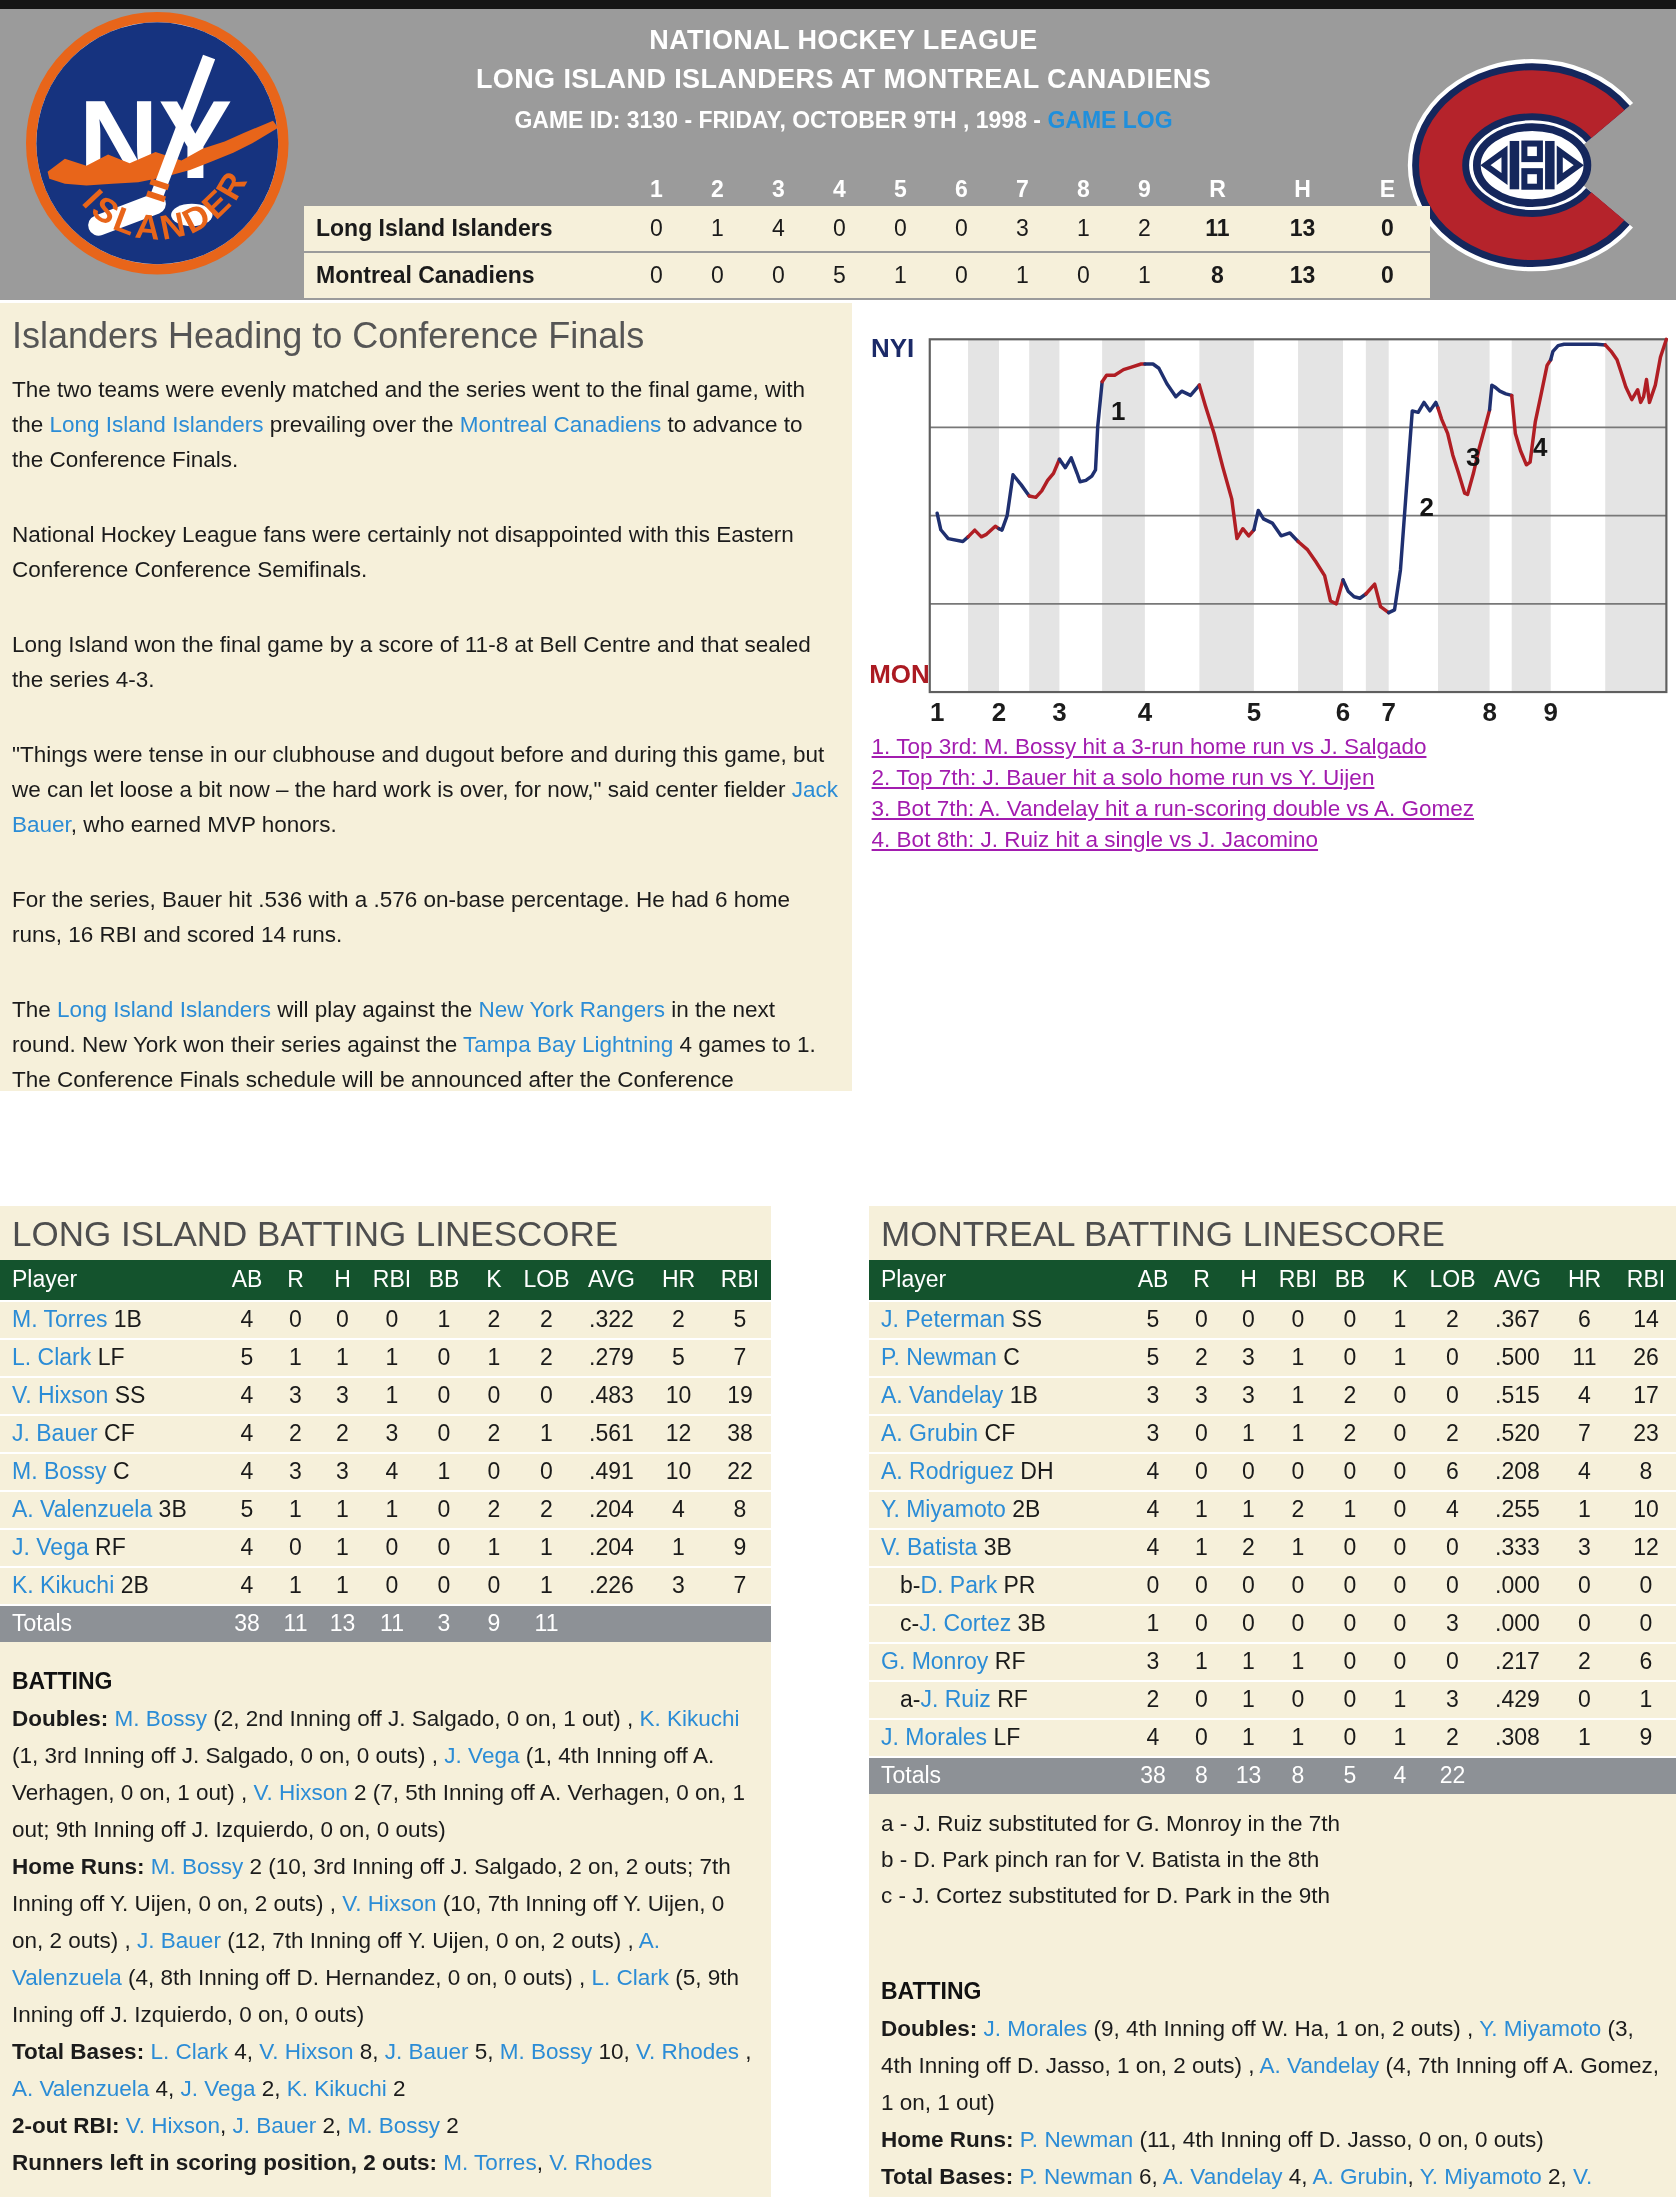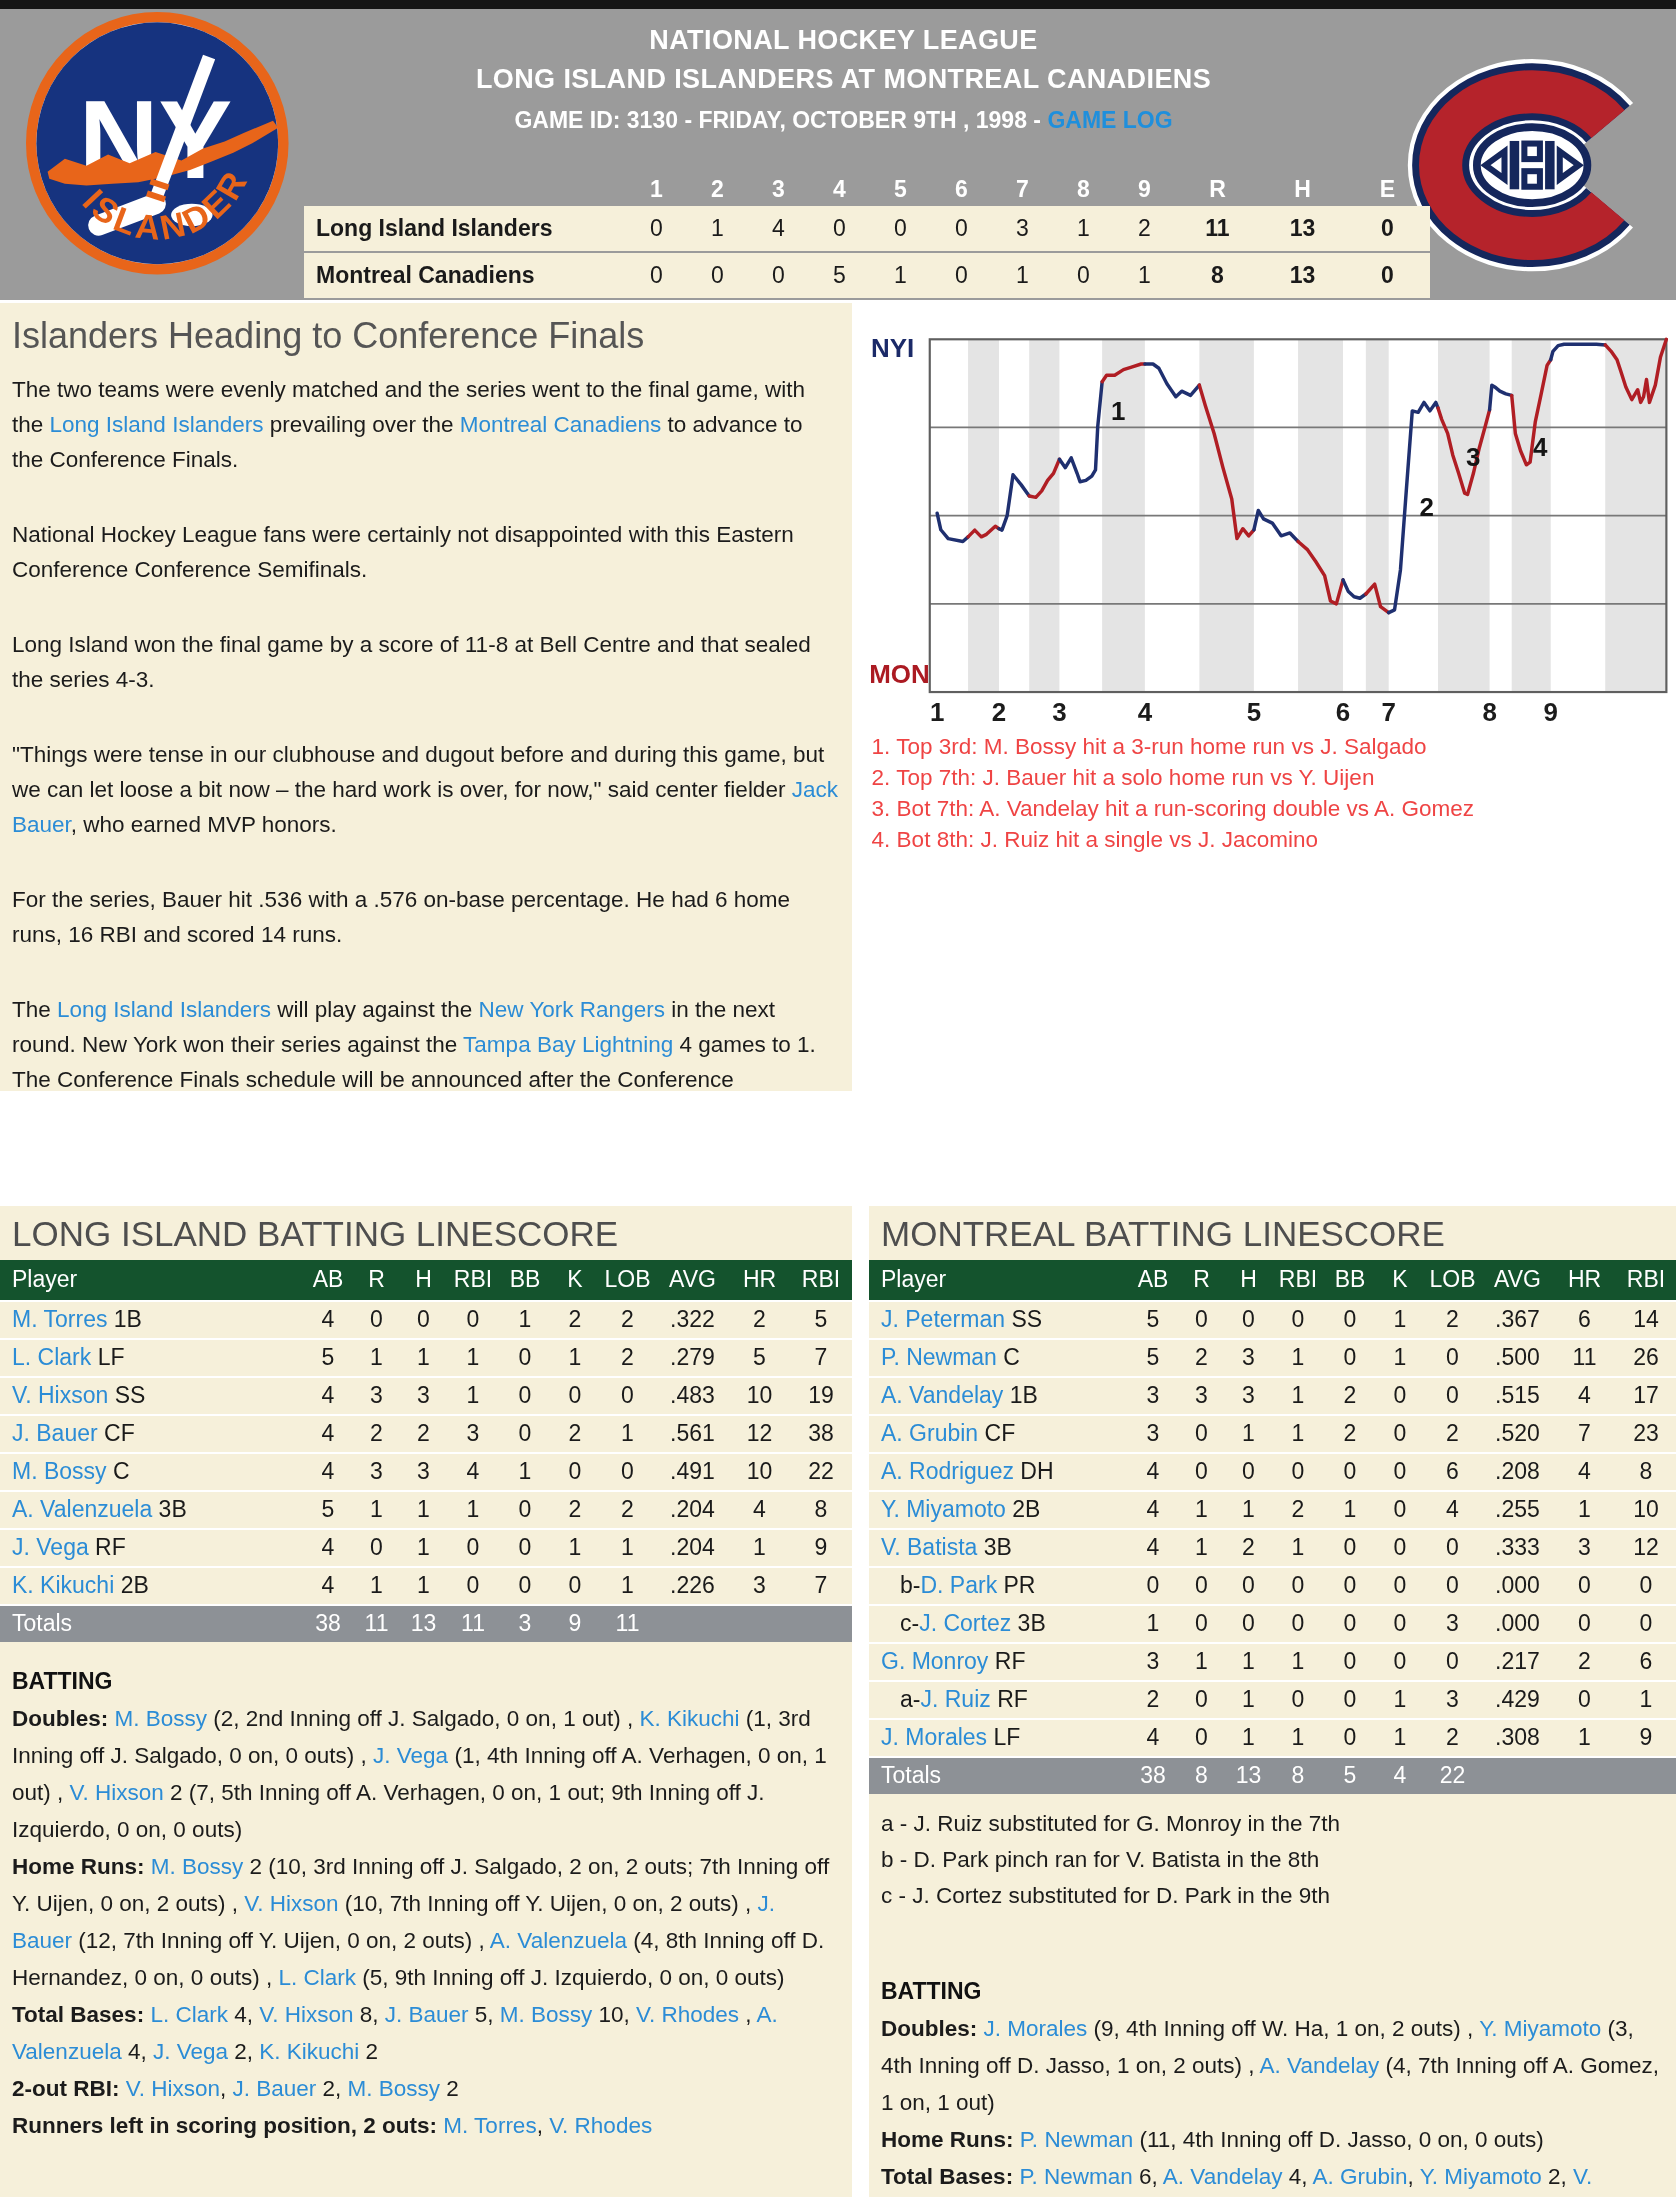--- a/index.html
+++ b/index.html
@@ -20,23 +20,23 @@
   .logo{position:absolute;}
   .article{position:absolute;left:0;top:303px;width:852px;height:788px;background:#f6f0da;overflow:hidden;}
   .article-inner{padding:8.6px 14px 0 12px;}
   .a-title{font-size:36px;color:#555555;font-weight:400;line-height:48px;margin:0 0 12px 0;}
   .article p{font-size:22.5px;line-height:35px;color:#1b1b1b;margin:0 0 40px 0;}
   .lnk{color:#2b8cd6;cursor:pointer;}
   .b{font-weight:bold;}
   .chart-panel{position:absolute;left:869px;top:303px;width:808px;height:899px;background:#ffffff;}
   .chart-svg{position:absolute;left:0;top:19px;}
   .events{position:absolute;left:2.6px;top:428px;width:800px;}
-  .event-line{font-size:22.5px;line-height:31px;color:#ef4444;}
+  .event-line{font-size:22.5px;line-height:31px;color:#a21caf;text-decoration:underline;}
   .panel{position:absolute;top:1206px;background:#f6f0da;height:991px;overflow:hidden;}
-  .panel.left{left:0;width:852px;}
+  .panel.left{left:0;width:771px;}
   .panel.right{left:869px;width:808px;}
   .sec-title{font-size:35px;color:#4e4e4e;font-weight:400;padding:8.6px 0 7px 12px;line-height:38px;}
   table.bt{border-collapse:collapse;table-layout:fixed;width:100%;}
   table.bt th{background:#14532d;color:#fff;font-size:23px;font-weight:400;height:40px;text-align:center;padding:0;}
   table.bt th.pcol{text-align:left;padding-left:12px;}
   table.bt td{font-size:23px;color:#1a1a1a;height:36px;text-align:center;padding:0;border-top:2.6px solid #fff;background:#f6f0da;}
   table.bt td.pcol{text-align:left;padding-left:12px;}
   table.bt tr.tot td{background:#8d9196;color:#fff;border-top:2.6px solid #fff;}
   table.bt td .pos{color:#1a1a1a;}
   table.bt td .pref{color:#1a1a1a;padding-left:19px;}

